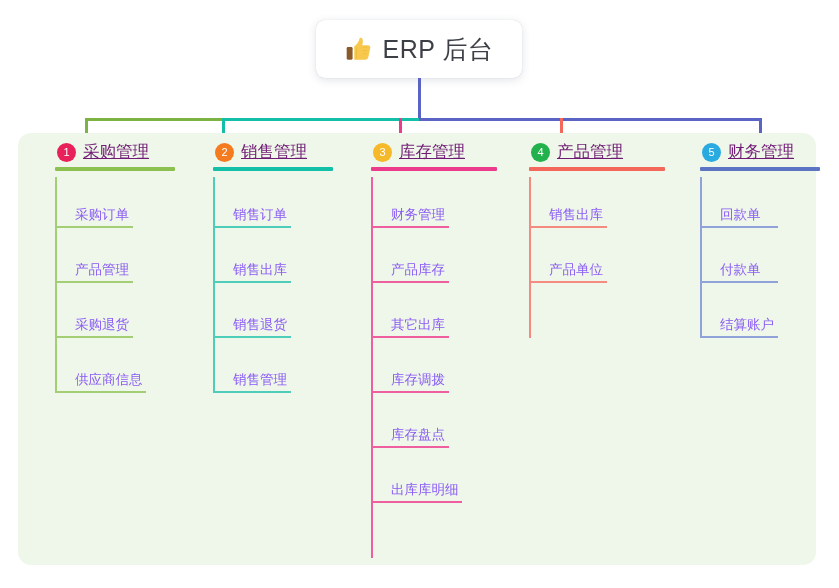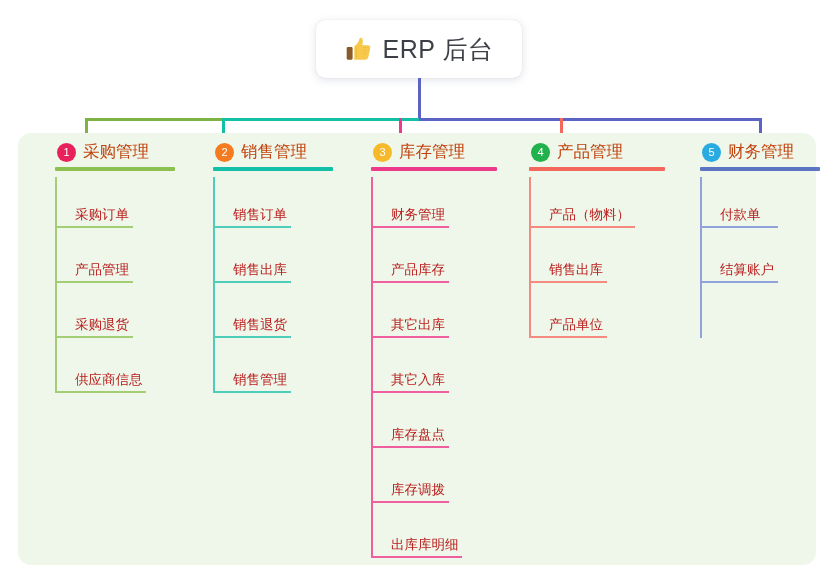--- a/index.html
+++ b/index.html
@@ -37,30 +37,30 @@
   }
 
   
   .col{position:absolute;top:0;}
   .col-head{position:relative;height:38px;display:flex;align-items:center;gap:7px;padding-left:2px;}
   .badge{
     width:19px;height:19px;border-radius:50%;
     color:#fff;font-size:11px;line-height:19px;text-align:center;
     flex:0 0 auto;font-family:"Liberation Sans",sans-serif;
   }
-  .col-title{font-size:16.5px;color:#c2410c;white-space:nowrap;}
+  .col-title{font-size:16.5px;color:#701a75;white-space:nowrap;text-decoration:underline;}
   .head-rule{position:absolute;left:0;bottom:0;height:4px;border-radius:1px;}
 
   
   .leaves{position:relative;margin-top:6px;}
   .spine{position:absolute;left:0;top:0;width:2px;}
   .leaf{position:relative;height:55px;}
   .leaf-label{
     position:absolute;left:20px;bottom:8px;
-    font-size:13.5px;color:#b91c1c;white-space:nowrap;
+    font-size:13.5px;color:#8b5cf6;white-space:nowrap;
   }
   .leaf-rule{position:absolute;left:0;bottom:4px;height:2px;}
 </style>
 </head>
 <body>
 
 <div id="root">
 
   <div class="title-card">
     <span class="title-emoji">
@@ -156,69 +156,65 @@
           </div>
           <div class="leaf">
             <span class="leaf-label">产品库存</span>
             <span class="leaf-rule" style="background: rgb(239, 95, 160); width: 78px;"></span>
           </div>
           <div class="leaf">
             <span class="leaf-label">其它出库</span>
             <span class="leaf-rule" style="background: rgb(239, 95, 160); width: 78px;"></span>
           </div>
           <div class="leaf">
-            <span class="leaf-label">其它入库</span>
+            <span class="leaf-label">库存调拨</span>
             <span class="leaf-rule" style="background: rgb(239, 95, 160); width: 78px;"></span>
           </div>
           <div class="leaf">
             <span class="leaf-label">库存盘点</span>
-            <span class="leaf-rule" style="background: rgb(239, 95, 160); width: 78px;"></span>
-          </div>
-          <div class="leaf">
-            <span class="leaf-label">库存调拨</span>
             <span class="leaf-rule" style="background: rgb(239, 95, 160); width: 78px;"></span>
           </div>
           <div class="leaf">
             <span class="leaf-label">出库库明细</span>
             <span class="leaf-rule" style="background: rgb(239, 95, 160); width: 91px;"></span>
           </div>
         </div>
     </div>
 
     <div class="col" style="left:511px;width:136px;">
       <div class="col-head">
         <span class="badge" style="background: rgb(34, 177, 76);">4</span>
         <span class="col-title">产品管理</span>
         <span class="head-rule" style="background: rgb(244, 104, 92); width: 136px;"></span>
       </div>
       <div class="leaves">
         <span class="spine" style="background: rgb(245, 138, 128); height: 161px;"></span>
-      <div class="leaf">
-            <span class="leaf-label">产品（物料）</span>
-            <span class="leaf-rule" style="background: rgb(245, 138, 128); width: 106px;"></span>
-          </div>
           <div class="leaf">
             <span class="leaf-label">销售出库</span>
             <span class="leaf-rule" style="background: rgb(245, 138, 128); width: 78px;"></span>
           </div>
           <div class="leaf">
             <span class="leaf-label">产品单位</span>
             <span class="leaf-rule" style="background: rgb(245, 138, 128); width: 78px;"></span>
           </div>
         </div>
     </div>
 
     <div class="col" style="left:682px;width:120px;">
       <div class="col-head">
         <span class="badge" style="background: rgb(41, 170, 225);">5</span>
         <span class="col-title">财务管理</span>
         <span class="head-rule" style="background: rgb(91, 116, 196); width: 120px;"></span>
       </div>
       <div class="leaves">
         <span class="spine" style="background: rgb(143, 162, 218); height: 161px;"></span>
+      <div class="leaf">
+            <span class="leaf-label">回款单</span>
+            <span class="leaf-rule" style="background: rgb(143, 162, 218); width: 78px;"></span>
+          </div>
           <div class="leaf">
             <span class="leaf-label">付款单</span>
             <span class="leaf-rule" style="background: rgb(143, 162, 218); width: 78px;"></span>
           </div>
           <div class="leaf">
             <span class="leaf-label">结算账户</span>
             <span class="leaf-rule" style="background: rgb(143, 162, 218); width: 78px;"></span>
           </div>
         </div>
     </div>

